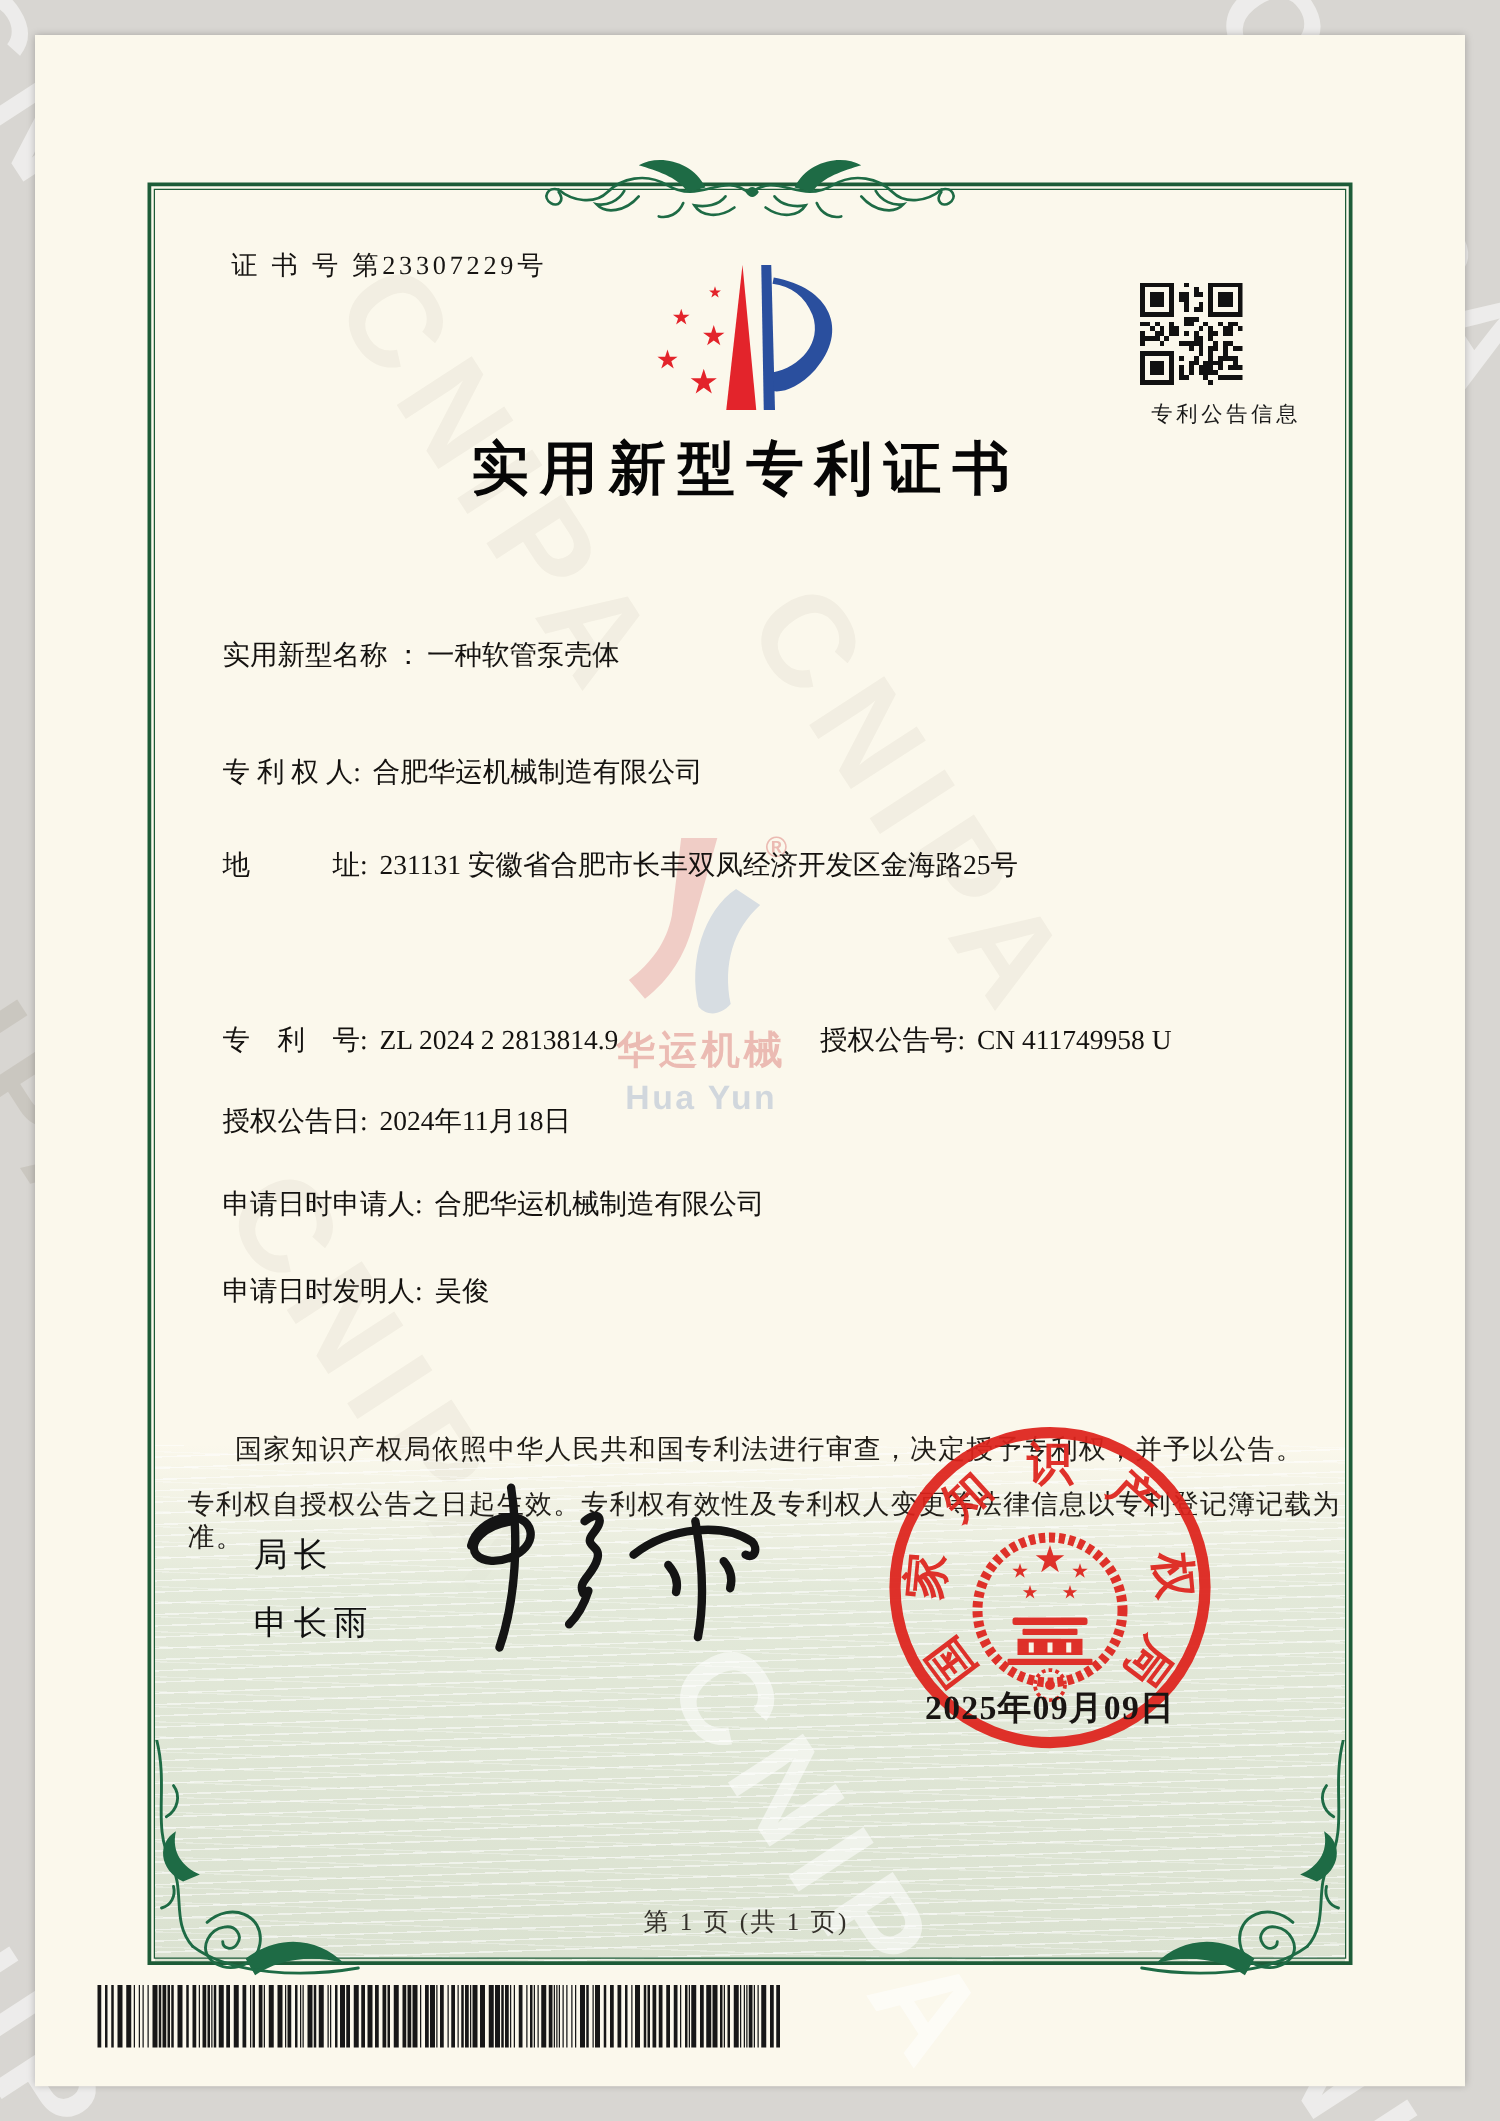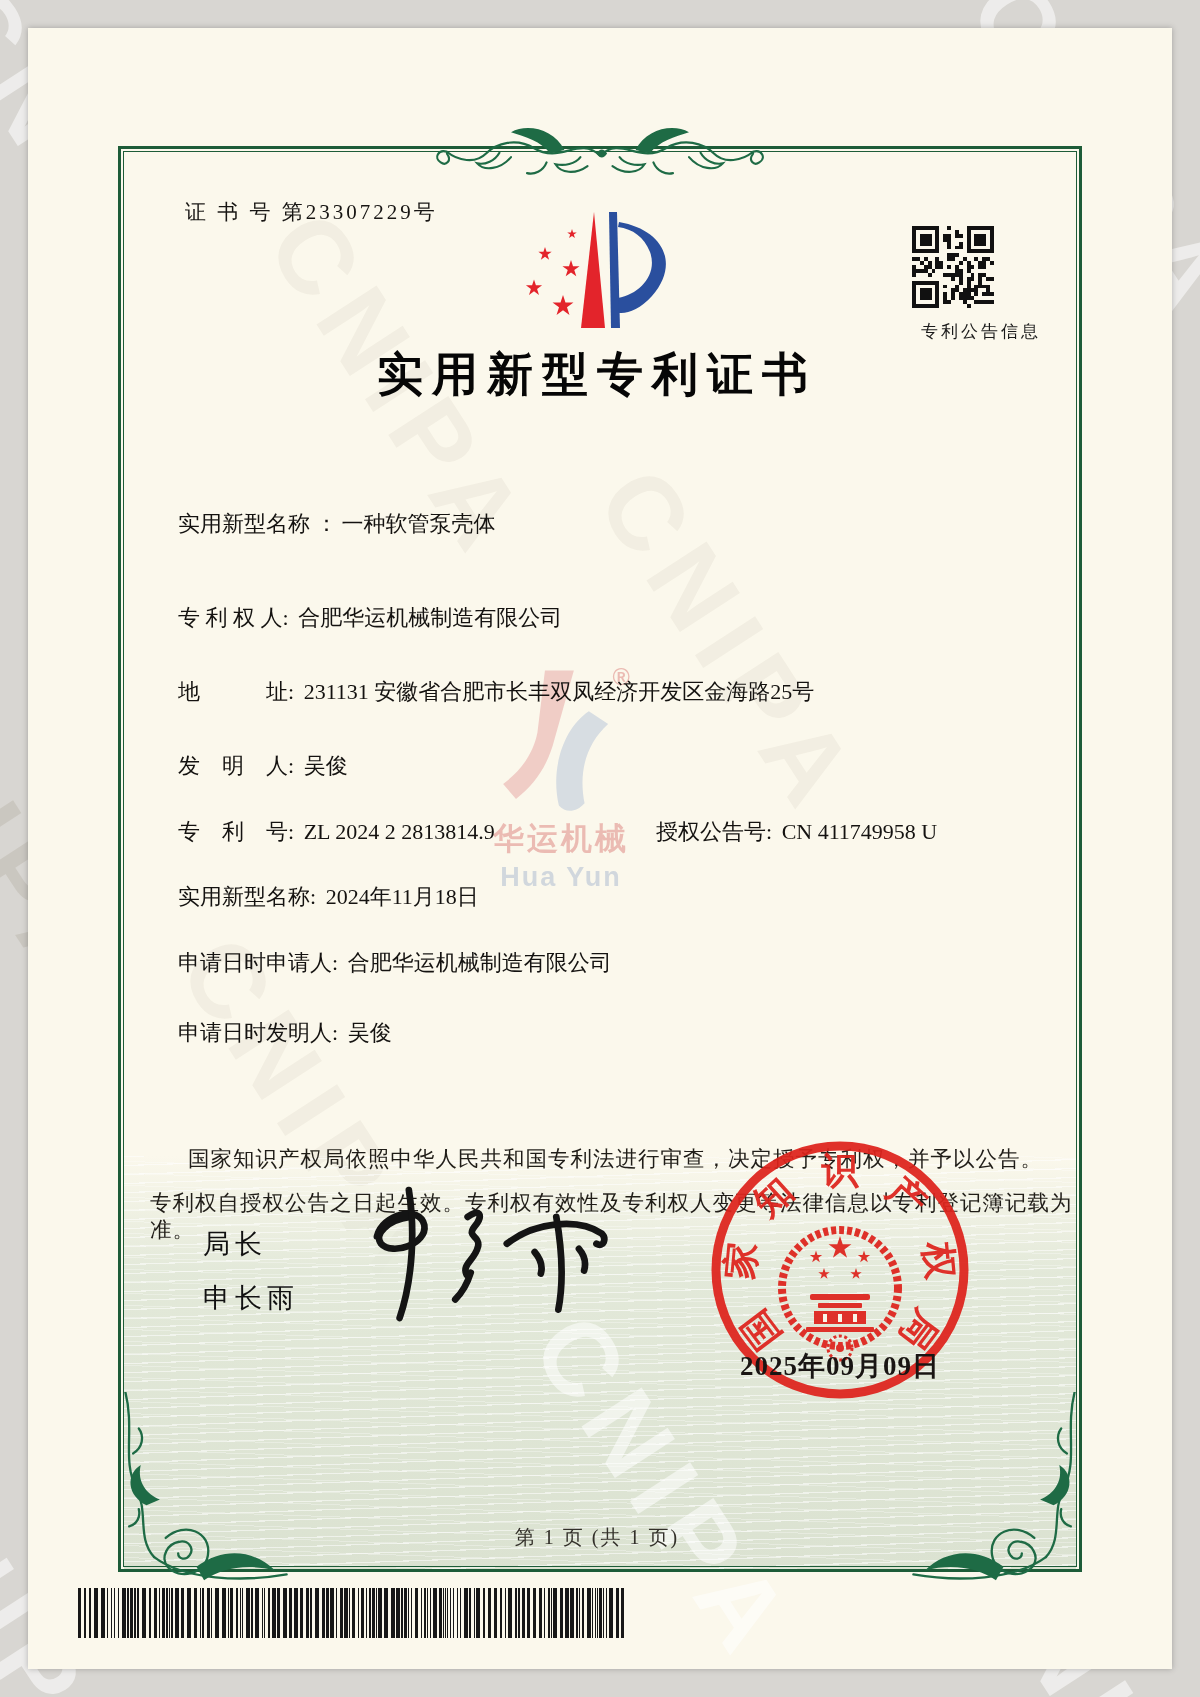--- a/index.html
+++ b/index.html
@@ -301,29 +301,26 @@
 
   <div class="frow" style="top:481px">
     <span class="flabel">实用新型名称 ：</span><span class="fvalue">一种软管泵壳体</span>
   </div>
   <div class="frow" style="top:575px">
     <span class="flabel">专 利 权 人: </span><span class="fvalue">合肥华运机械制造有限公司</span>
   </div>
   <div class="frow" style="top:649px">
     <span class="flabel">地　　　址: </span><span class="fvalue">231131 安徽省合肥市长丰双凤经济开发区金海路25号</span>
   </div>
-  <div class="frow" style="top:723px">
-    <span class="flabel">发　明　人: </span><span class="fvalue">吴俊</span>
-  </div>
   <div class="frow" style="top:789px">
     <span class="flabel">专　利　号: </span><span class="fvalue">ZL 2024 2 2813814.9</span>
     <span class="fright"><span class="flabel">授权公告号: </span><span class="fvalue">CN 411749958 U</span></span>
   </div>
   <div class="frow" style="top:854px">
-    <span class="flabel">实用新型名称: </span><span class="fvalue">2024年11月18日</span>
+    <span class="flabel">授权公告日: </span><span class="fvalue">2024年11月18日</span>
   </div>
   <div class="frow" style="top:990px">
     <span class="flabel">申请日时发明人: </span><span class="fvalue">吴俊</span>
   </div>
   <div class="frow" style="top:920px">
     <span class="flabel">申请日时申请人: </span><span class="fvalue">合肥华运机械制造有限公司</span>
   </div>
 
   <div class="statement indent" style="top:1118px">国家知识产权局依照中华人民共和国专利法进行审查，决定授予专利权，并予以公告。</div>
   <div class="statement" style="top:1162px">专利权自授权公告之日起生效。专利权有效性及专利权人变更等法律信息以专利登记簿记载为准。</div>

